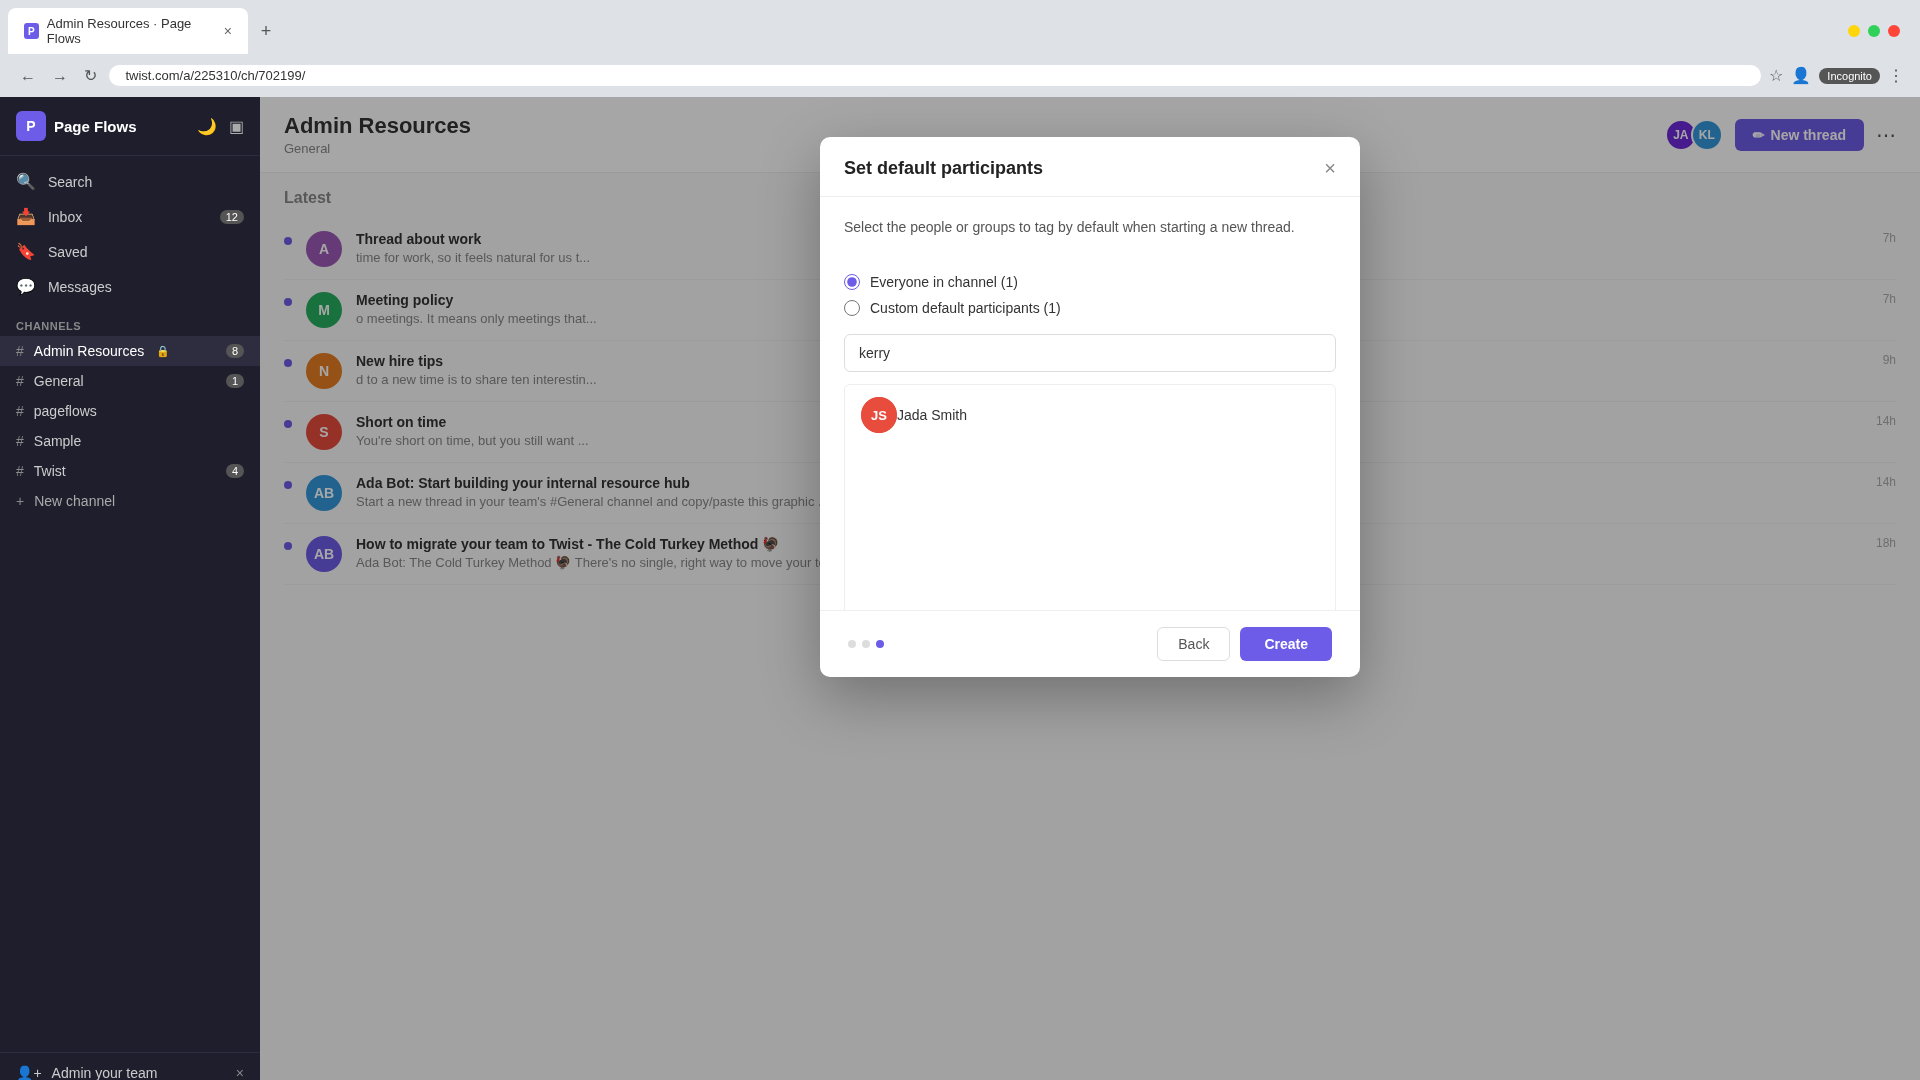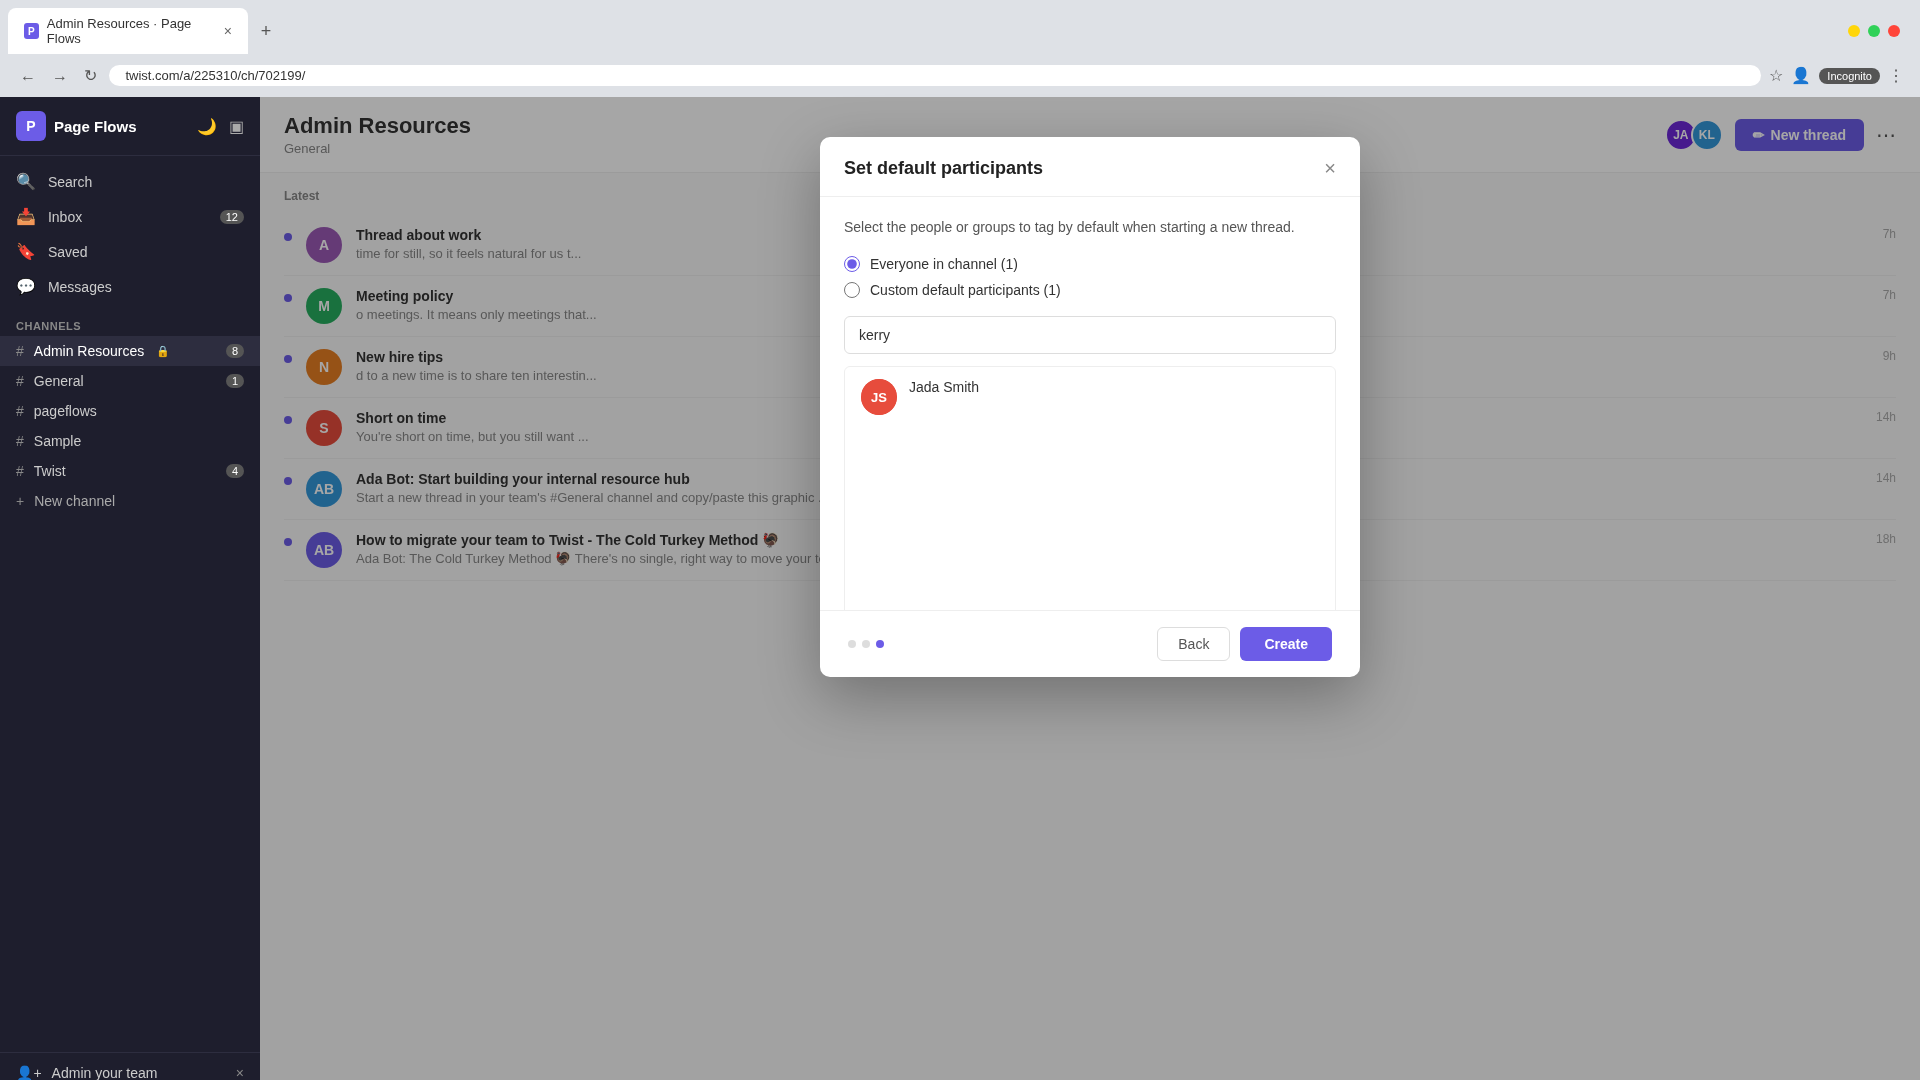--- a/index.html
+++ b/index.html
@@ -57,45 +57,45 @@
     .channel-title { font-size: 22px; font-weight: 700; color: #333; }
     .channel-subtitle { font-size: 13px; color: #888; margin-top: 2px; }
     .header-right { margin-left: auto; display: flex; align-items: center; gap: 12px; }
     .avatar-group { display: flex; }
     .avatar { width: 32px; height: 32px; border-radius: 50%; border: 2px solid white; margin-left: -6px; overflow: hidden; }
     .avatar:first-child { margin-left: 0; }
     .new-thread-btn { display: flex; align-items: center; gap: 6px; background: #6c5ce7; color: white; border: none; padding: 8px 18px; border-radius: 6px; font-size: 14px; font-weight: 600; cursor: pointer; }
     .more-btn { background: none; border: none; cursor: pointer; color: #555; font-size: 20px; }
 
     .thread-list { flex: 1; overflow-y: auto; padding: 16px 24px; }
-    .thread-section-title { font-size: 12px; font-weight: 600; color: #888; margin-bottom: 12px; }
+    .thread-section-title { font-size: 16px; font-weight: 600; color: #888; margin-bottom: 12px; }
     .thread-item { display: flex; align-items: flex-start; gap: 14px; padding: 12px 0; border-bottom: 1px solid #eee; }
     .thread-dot { width: 8px; height: 8px; border-radius: 50%; background: #6c5ce7; flex-shrink: 0; margin-top: 6px; }
     .thread-avatar { width: 36px; height: 36px; border-radius: 50%; flex-shrink: 0; background: #ddd; display: flex; align-items: center; justify-content: center; font-size: 14px; font-weight: bold; color: #666; }
     .thread-content { flex: 1; min-width: 0; }
     .thread-title { font-size: 14px; font-weight: 600; color: #333; white-space: nowrap; overflow: hidden; text-overflow: ellipsis; }
     .thread-preview { font-size: 13px; color: #888; white-space: nowrap; overflow: hidden; text-overflow: ellipsis; margin-top: 3px; }
     .thread-time { font-size: 12px; color: #aaa; flex-shrink: 0; }
 
     
     .overlay { position: absolute; top: 0; left: 0; right: 0; bottom: 0; background: rgba(0,0,0,0.35); z-index: 10; display: flex; align-items: flex-start; justify-content: center; padding-top: 40px; }
 
     
     .dialog { background: white; border-radius: 10px; width: 540px; max-height: 540px; display: flex; flex-direction: column; box-shadow: 0 20px 60px rgba(0,0,0,0.3); overflow: hidden; }
     .dialog-header { display: flex; align-items: center; padding: 20px 24px 16px; border-bottom: 1px solid #eee; }
     .dialog-title { font-size: 18px; font-weight: 700; color: #222; }
     .dialog-close { margin-left: auto; background: none; border: none; cursor: pointer; font-size: 20px; color: #888; }
     .dialog-body { flex: 1; overflow-y: auto; padding: 20px 24px; }
-    .dialog-description { font-size: 14px; color: #555; margin-bottom: 18px; line-height: 1.5; }
+    .dialog-description { font-size: 14px; color: #555; margin-bottom: 36px; line-height: 1.5; }
     .radio-group { display: flex; flex-direction: column; gap: 10px; margin-bottom: 18px; }
     .radio-item { display: flex; align-items: center; gap: 10px; font-size: 14px; color: #333; cursor: pointer; }
     .radio-item input[type="radio"] { accent-color: #6c5ce7; width: 16px; height: 16px; }
     .search-input { width: 100%; padding: 10px 14px; border: 1px solid #ddd; border-radius: 6px; font-size: 14px; outline: none; color: #333; margin-bottom: 12px; }
     .participant-list { border: 1px solid #eee; border-radius: 6px; min-height: 250px; overflow-y: auto; }
-    .participant-item { display: flex; align-items: flex-start; gap: 12px; padding: 12px 16px; cursor: pointer; }
+    .participant-item { display: flex; align-items: center; padding: 12px 16px; cursor: pointer; }
     .participant-avatar { width: 36px; height: 36px; border-radius: 50%; background: #e74c3c; display: flex; align-items: center; justify-content: center; overflow: hidden; flex-shrink: 0; }
     .participant-name { font-size: 14px; color: #333; }
     .dialog-footer { display: flex; align-items: center; justify-content: space-between; padding: 16px 28px; border-top: 1px solid #eee; }
     .pagination-dots { display: flex; gap: 6px; }
     .dot { width: 8px; height: 8px; border-radius: 50%; background: #ddd; }
     .dot.active { background: #6c5ce7; }
     .footer-btns { display: flex; gap: 10px; }
     .btn-back { background: none; border: 1px solid #ddd; padding: 8px 20px; border-radius: 6px; font-size: 14px; cursor: pointer; color: #555; }
     .btn-create { background: #6c5ce7; color: white; border: none; padding: 8px 24px; border-radius: 6px; font-size: 14px; font-weight: 600; cursor: pointer; }
   </style>
@@ -224,21 +224,21 @@
     </div>
 
     <div class="thread-list">
       <div class="thread-section-title">Latest</div>
 
       <div class="thread-item">
         <div class="thread-dot"></div>
         <div class="thread-avatar" style="background:#9b59b6;color:white;">A</div>
         <div class="thread-content">
           <div class="thread-title">Thread about work</div>
-          <div class="thread-preview">time for still, so it feels natural for us t...</div>
+          <div class="thread-preview">time for work, so it feels natural for us t...</div>
         </div>
         <span class="thread-time">7h</span>
       </div>
 
       <div class="thread-item">
         <div class="thread-dot"></div>
         <div class="thread-avatar" style="background:#27ae60;color:white;">M</div>
         <div class="thread-content">
           <div class="thread-title">Meeting policy</div>
           <div class="thread-preview">o meetings. It means only meetings that...</div>

